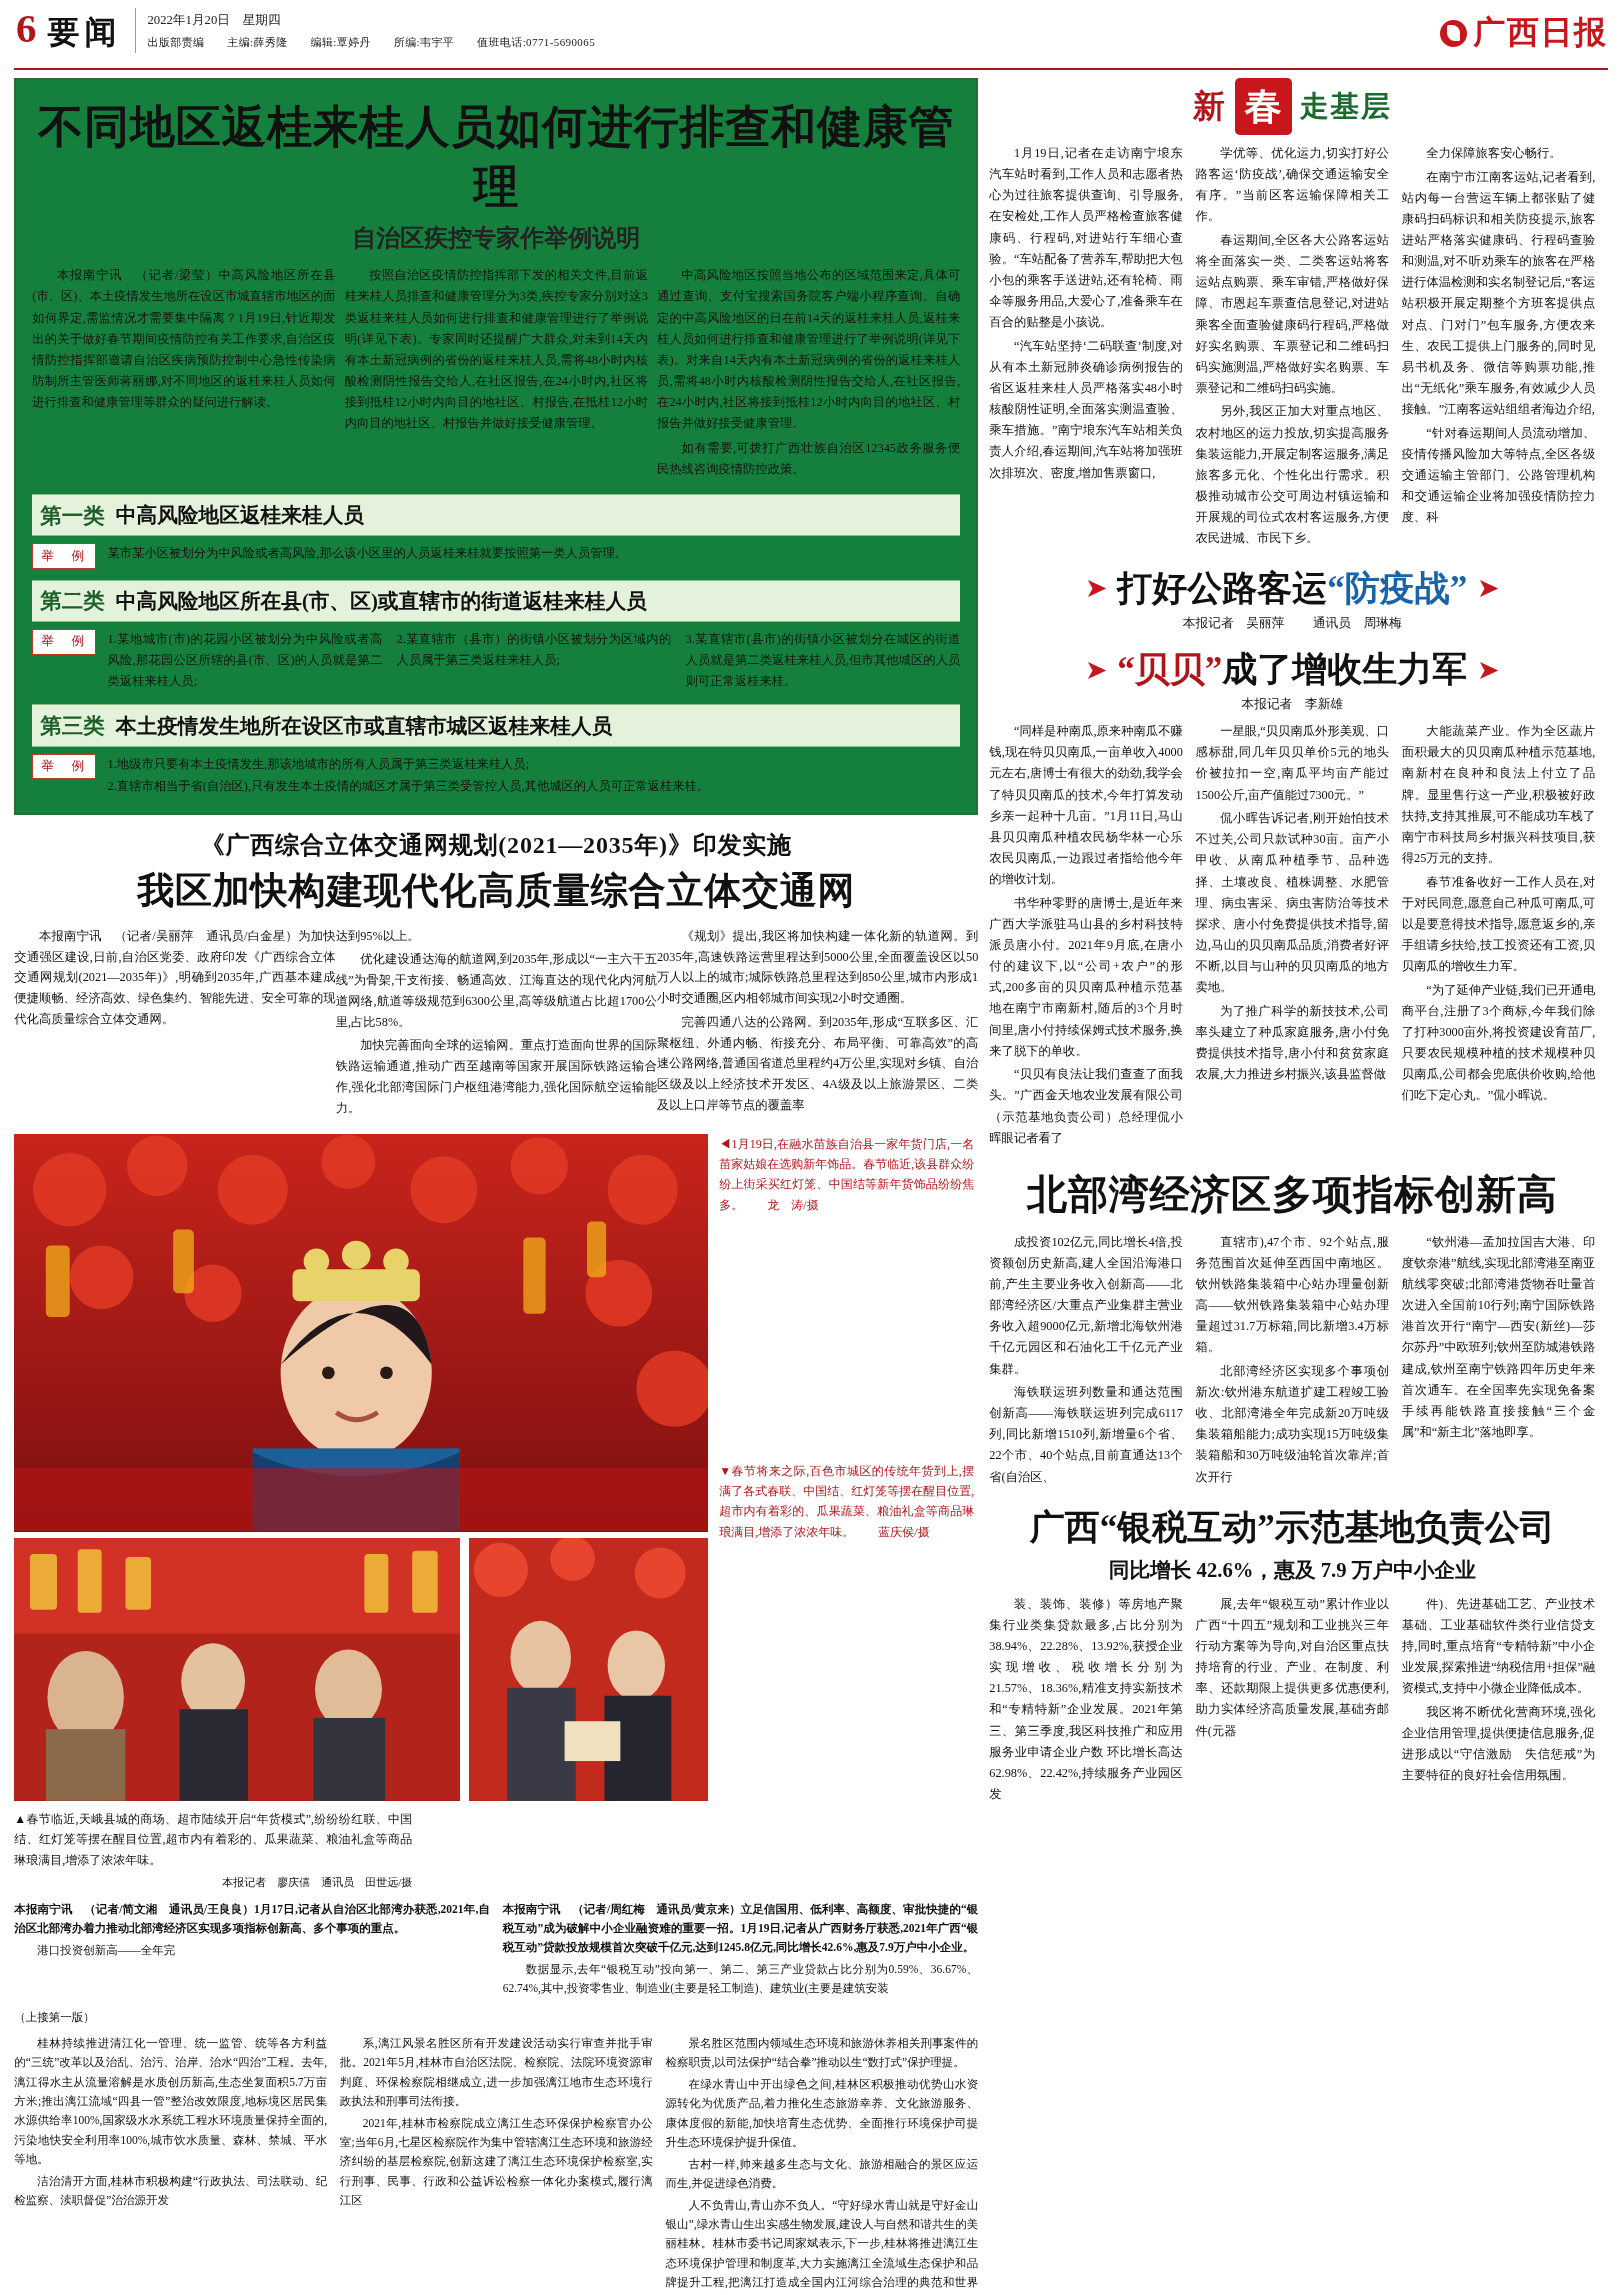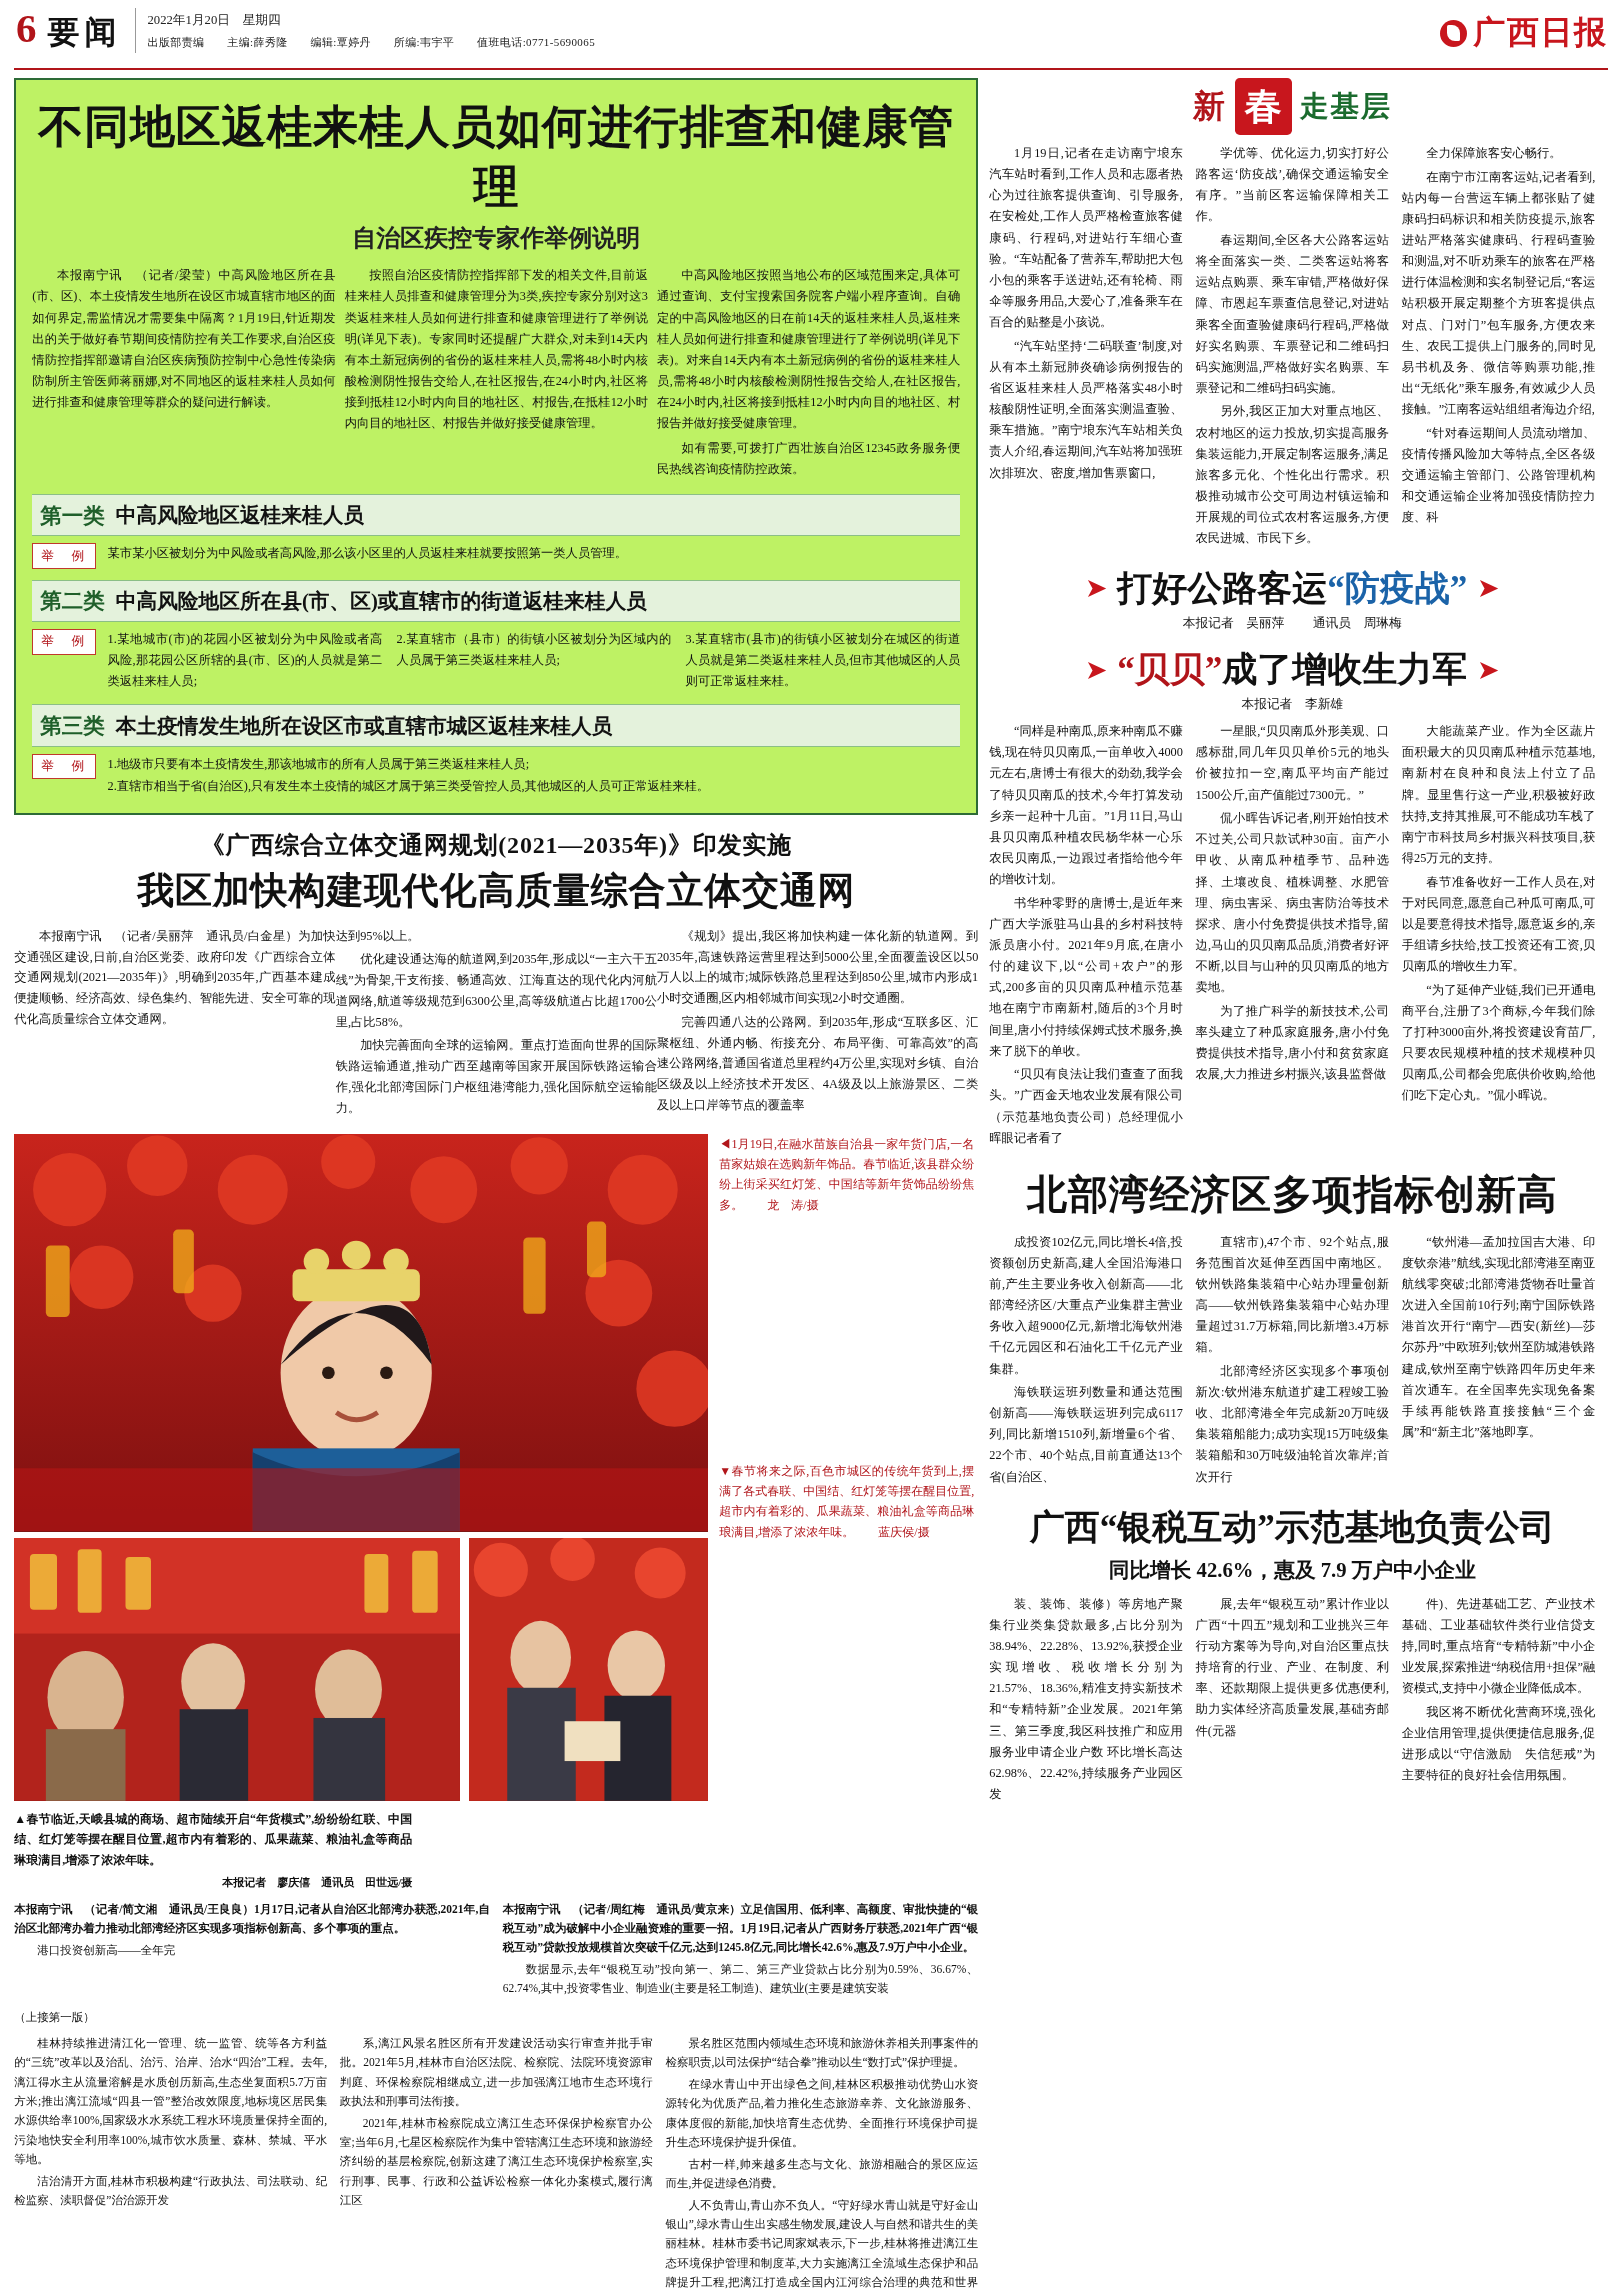--- a/index.html
+++ b/index.html
@@ -29,21 +29,21 @@
   .logo .mark { width:27px; height:27px; border-radius:50%; background:#c8161d; position:relative; }
   .logo .mark::after{ content:""; position:absolute; left:7.2px; top:5.6px; width:12.7px; height:16px; background:#fff; border-radius:1.6px 8px 1.6px 8px; }
   .logo .name { font-size:32px; font-weight:bold; color:#c8161d; letter-spacing:1.6px; }
 
   
   .body-wrap { display:flex; gap:11px; margin-top:8px; }
   .left-col { width:964px; }
   .right-col { width:606px; }
 
   
-  .boxstory { border:2.4px solid #2d6b36; background:#bef264; padding:12.7px 16px 14.3px 16px; }
+  .boxstory { border:2.4px solid #2d6b36; background:#15803d; padding:12.7px 16px 14.3px 16px; }
   .boxstory h1 { font-size:45px; font-weight:bold; text-align:center; margin:4.8px 0 4.8px; letter-spacing:0.8px; }
   .boxstory h2 { font-size:24px; font-weight:bold; text-align:center; margin:0 0 11px; color:#222; }
   .three-col { display:flex; gap:9px; }
   .three-col .c { flex:1; font-size:12.3px; line-height:1.72; text-align:justify; }
   .three-col .c p { margin:0 0 3.2px; text-indent:2em; }
 
   .cat-head { display:flex; align-items:center; gap:11px; background:#e4f2dc; border-top:0.8px solid #8bbf86; border-bottom:0.8px solid #8bbf86; margin-top:11px; padding:5.6px 8px; }
   .cat-head .num { font-size:21.5px; font-weight:bold; color:#1f5f2a; }
   .cat-head .txt { font-size:20.7px; font-weight:bold; }
   .example-row { display:flex; gap:12px; margin-top:7.2px; align-items:flex-start; }
@@ -306,21 +306,21 @@
         </div>
 
         <div class="cap-col">
           <p class="cap-red">◀1月19日,在融水苗族自治县一家年货门店,一名苗家姑娘在选购新年饰品。春节临近,该县群众纷纷上街采买红灯笼、中国结等新年货饰品纷纷焦多。　　龙　涛/摄</p>
           <div style="height:239px"></div>
           <p class="cap-red">▼春节将来之际,百色市城区的传统年货到上,摆满了各式春联、中国结、红灯笼等摆在醒目位置,超市内有着彩的、瓜果蔬菜、粮油礼盒等商品琳琅满目,增添了浓浓年味。　　蓝庆侯/摄</p>
         </div>
       </div>
 
       <div style="display:flex; gap:11px; margin-top:8px;">
-        <div style="width:398px; font-size:12px; line-height:1.7;font-weight:bold;">
+        <div style="width:398px; font-size:12px; line-height:1.7;">
           <p style="margin:0; text-align:justify;">▲春节临近,天峨县城的商场、超市陆续开启“年货模式”,纷纷纷红联、中国结、红灯笼等摆在醒目位置,超市内有着彩的、瓜果蔬菜、粮油礼盒等商品琳琅满目,增添了浓浓年味。</p>
           <p class="sign" style="margin:3.2px 0 0;">本报记者　廖庆僖　通讯员　田世远/摄</p>
         </div>
         <div style="flex:1;"></div>
       </div>
 
       <div class="bl-wrap">
         <div class="bl-col">
           <p class="noind bl-head">本报南宁讯　（记者/简文湘　通讯员/王良良）1月17日,记者从自治区北部湾办获悉,2021年,自治区北部湾办着力推动北部湾经济区实现多项指标创新高、多个事项的重点。</p>
           <p>港口投资创新高——全年完</p>

